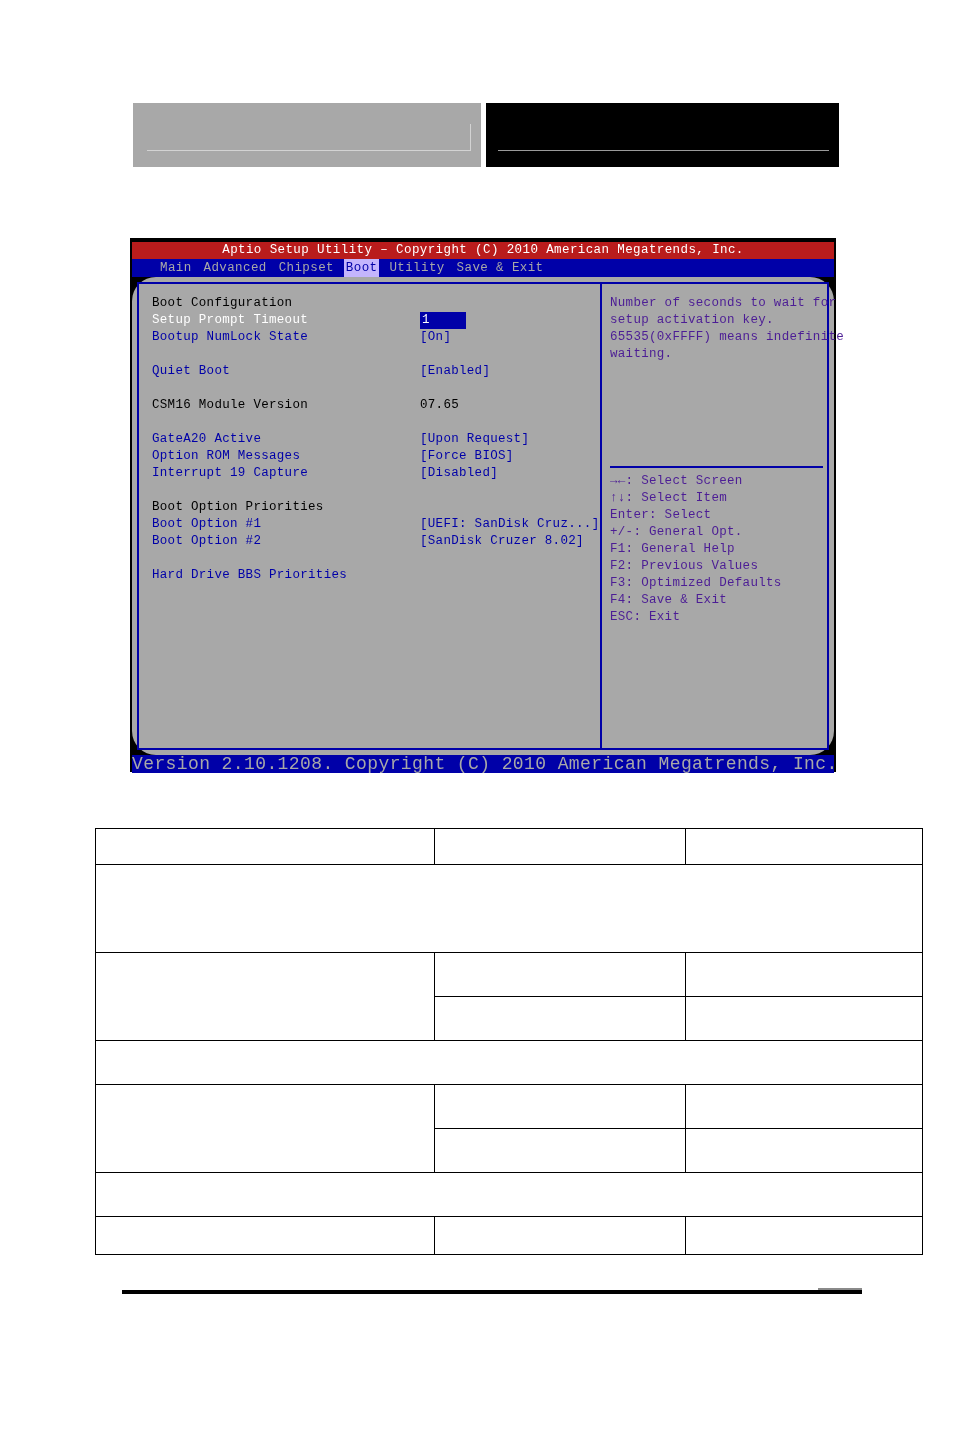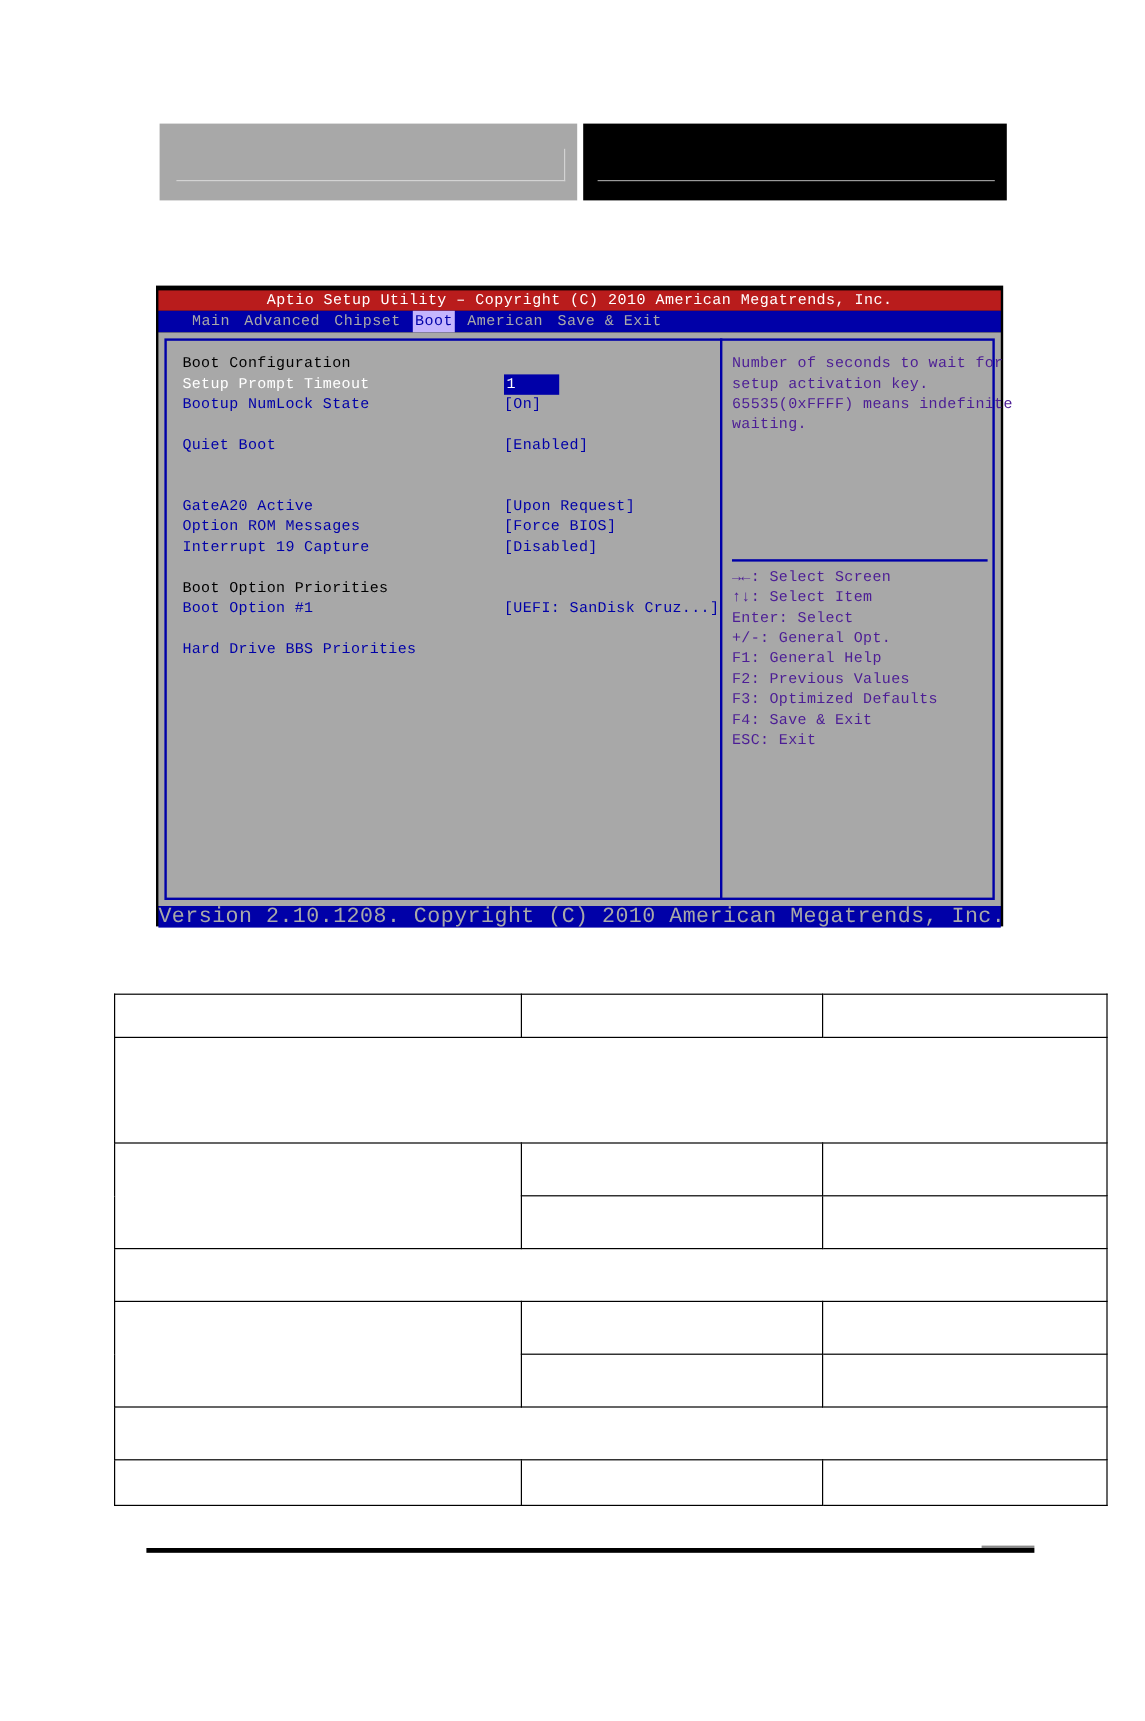--- a/index.html
+++ b/index.html
@@ -106,20 +106,21 @@
   .menu-item.selected {
     background: #c4b5fd;
     color: #0000a8;
   }
   .bios-body {
     background: #a8a8a8;
     height: 478px;
     position: relative;
     box-sizing: border-box;
     padding: 16px;
+    border-radius: 24px;
   }
   .bios-inner-frame {
     position: absolute;
     left: 5px;
     top: 5px;
     right: 5px;
     bottom: 5px;
     border: 2px solid #0000a8;
     box-sizing: border-box;
   }
@@ -250,55 +251,57 @@
   <div class="hdr-box-spacer"></div>
   <div class="hdr-box-black">
     <div class="hdr-black-line"></div>
   </div>
 </div>
 
 <div id="bios-screen">
 
   <div class="bios-titlebar">Aptio Setup Utility – Copyright (C) 2010 American Megatrends, Inc.</div>
 
-  <div class="bios-menubar"><span class="menu-item">Main</span> <span class="menu-item">Advanced</span> <span class="menu-item">Chipset</span> <span class="menu-item selected">Boot</span> <span class="menu-item">American</span> <span class="menu-item">Save &amp; Exit</span></div>
+  <div class="bios-menubar"><span class="menu-item">Main</span> <span class="menu-item">Advanced</span> <span class="menu-item">Chipset</span> <span class="menu-item selected">Boot</span> <span class="menu-item">Utility</span> <span class="menu-item">Save &amp; Exit</span></div>
 
   <div class="bios-body">
     <div class="bios-inner-frame"></div>
     <div class="bios-divider"></div>
 
     <div class="pane-left">
 
       <div class="opt-row"><span class="opt-label c-black">Boot Configuration</span></div>
 
       <div class="opt-row"><span class="opt-label c-white">Setup Prompt Timeout</span><span class="val-box-hl">1</span></div>
 
       <div class="opt-row"><span class="opt-label c-blue">Bootup NumLock State</span><span class="c-blue">[On]</span></div>
 
       <div class="opt-row spacer"></div>
 
       <div class="opt-row"><span class="opt-label c-blue">Quiet Boot</span><span class="c-blue">[Enabled]</span></div>
 
       <div class="opt-row spacer"></div>
 
+      <div class="opt-row"><span class="opt-label c-black">CSM16 Module Version</span><span class="c-black">07.65</span></div>
 
       <div class="opt-row spacer"></div>
 
       <div class="opt-row"><span class="opt-label c-blue">GateA20 Active</span><span class="c-blue">[Upon Request]</span></div>
 
       <div class="opt-row"><span class="opt-label c-blue">Option ROM Messages</span><span class="c-blue">[Force BIOS]</span></div>
 
       <div class="opt-row"><span class="opt-label c-blue">Interrupt 19 Capture</span><span class="c-blue">[Disabled]</span></div>
 
       <div class="opt-row spacer"></div>
 
       <div class="opt-row"><span class="opt-label c-black">Boot Option Priorities</span></div>
 
       <div class="opt-row"><span class="opt-label c-blue">Boot Option #1</span><span class="c-blue">[UEFI: SanDisk Cruz...]</span></div>
 
+      <div class="opt-row"><span class="opt-label c-blue">Boot Option #2</span><span class="c-blue">[SanDisk Cruzer 8.02]</span></div>
 
       <div class="opt-row spacer"></div>
 
       <div class="opt-row"><span class="opt-label c-blue">Hard Drive BBS Priorities</span></div>
     </div>
 
     <div class="pane-right">
       <div class="help-line">Number of seconds to wait for</div>
       <div class="help-line">setup activation key.</div>
       <div class="help-line">65535(0xFFFF) means indefinite</div>

